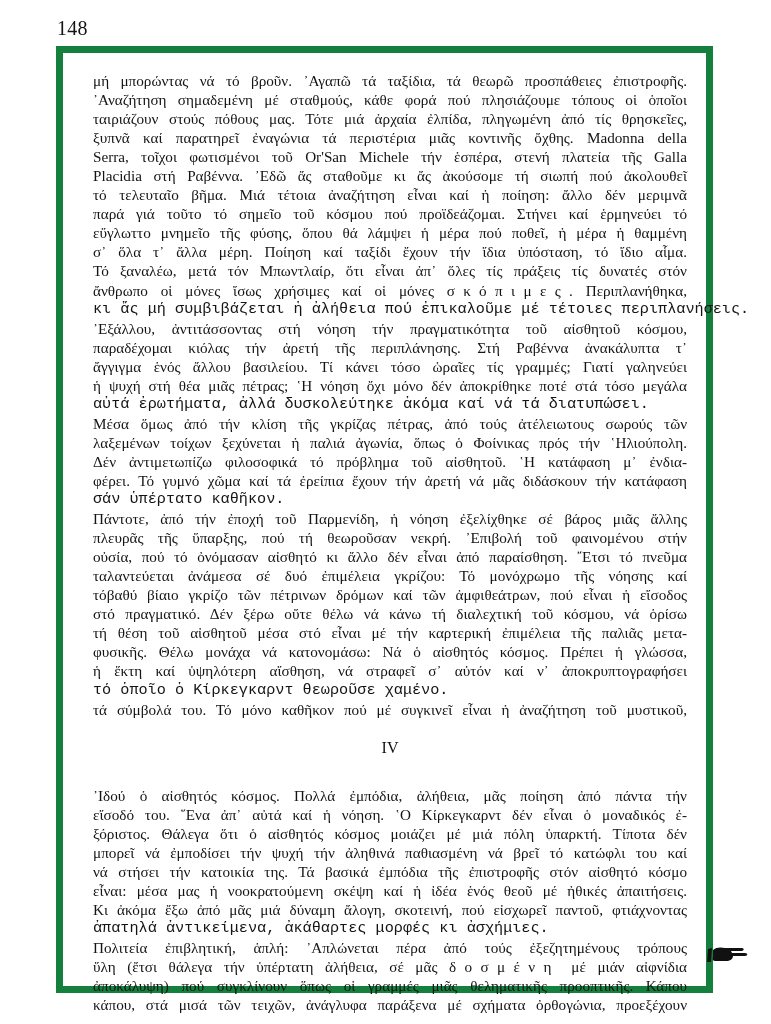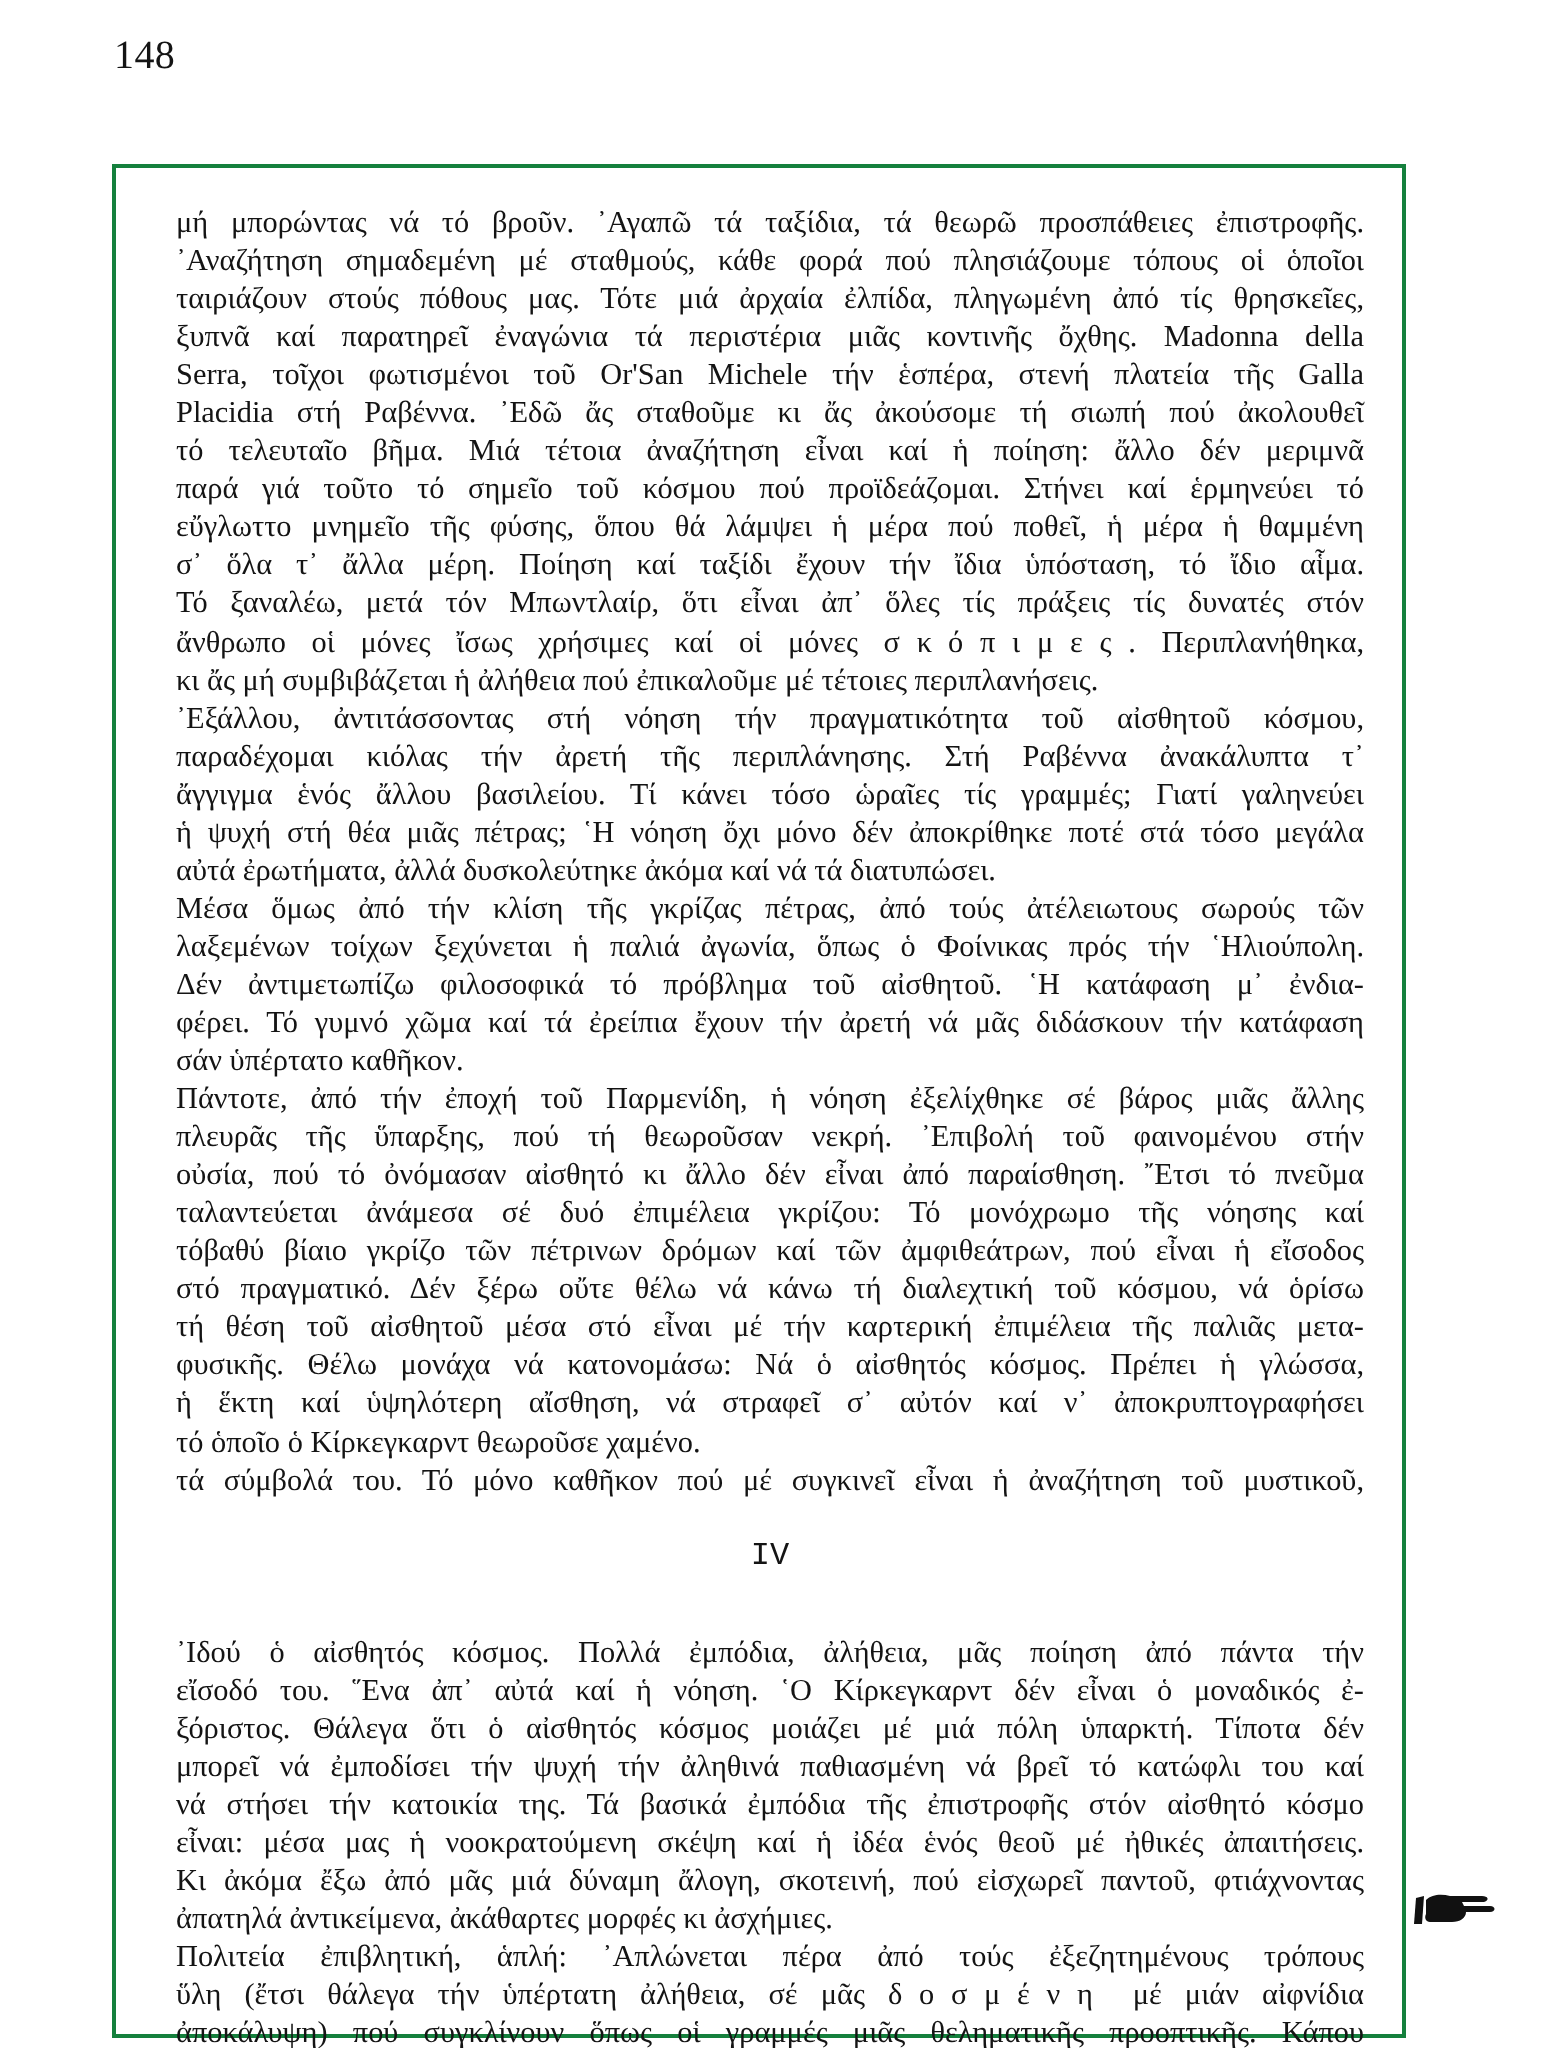--- a/index.html
+++ b/index.html
@@ -7,36 +7,35 @@
     width: 771px; height: 1024px; position: relative; overflow: hidden;
     font-family: "Liberation Serif", "DejaVu Serif", serif; color: #141414;
   }
   .page-number {
     position: absolute; left: 57px; top: 19px;
     font-size: 20px; line-height: 18px; letter-spacing: 0.2px;
   }
   .frame {
     position: absolute; left: 56px; top: 46px;
     width: 643px; height: 933px;
-    border: 2px solid #15803d;
+    border: 7px solid #15803d;
     box-sizing: content-box;
-    margin-top: 36px;
   }
   .text-block {
     position: absolute; left: 30px; top: 18px; width: 594px;
   }
   .line {
     display: block; height: 19.05px; line-height: 19.05px;
     font-size: 15.2px; white-space: nowrap;
     text-align: justify; text-align-last: justify;
   }
-  .line.last { text-align-last: left; }
+  .line.last { text-align-last: left; font-family: Liberation Mono, monospace; }
   .line.heading {
     text-align: center; text-align-last: center;
-    font-size: 16px; height: 19.05px; font-family: Liberation Mono, monospace;
+    font-size: 16px; height: 19.05px;
   }
   .line.blank { height: 19.05px; }
   .spaced { letter-spacing: 0.55em; }
   .hand {
     position: absolute; left: 707px; top: 945px; width: 44px; height: 20px;
   }
 </style>
 </head>
 <body>
 

